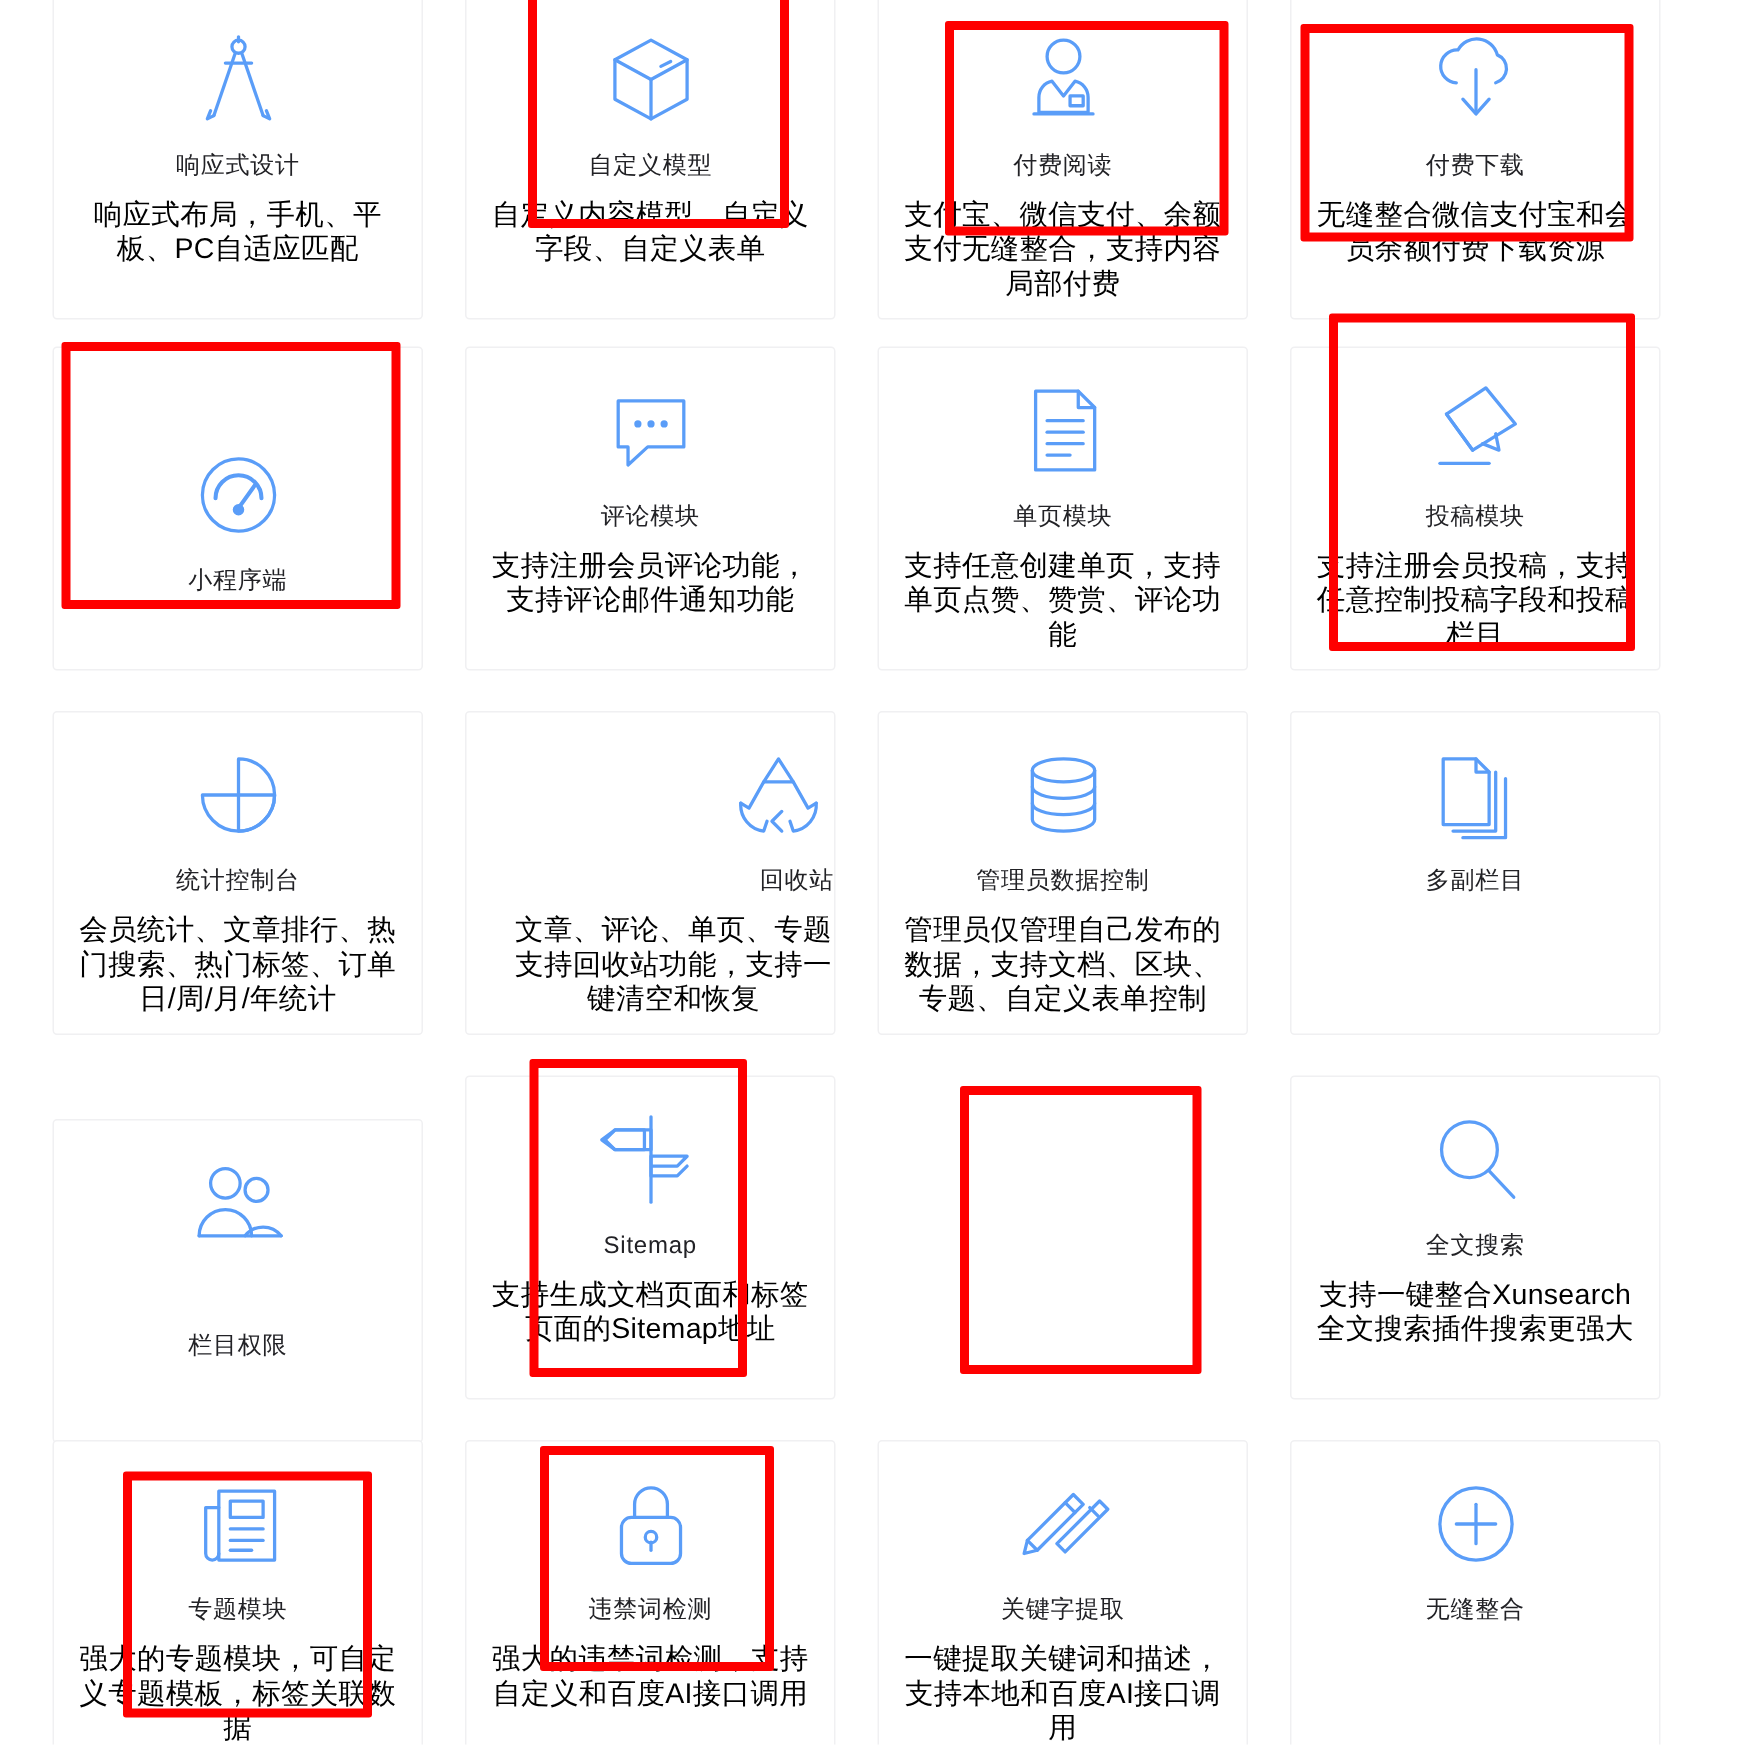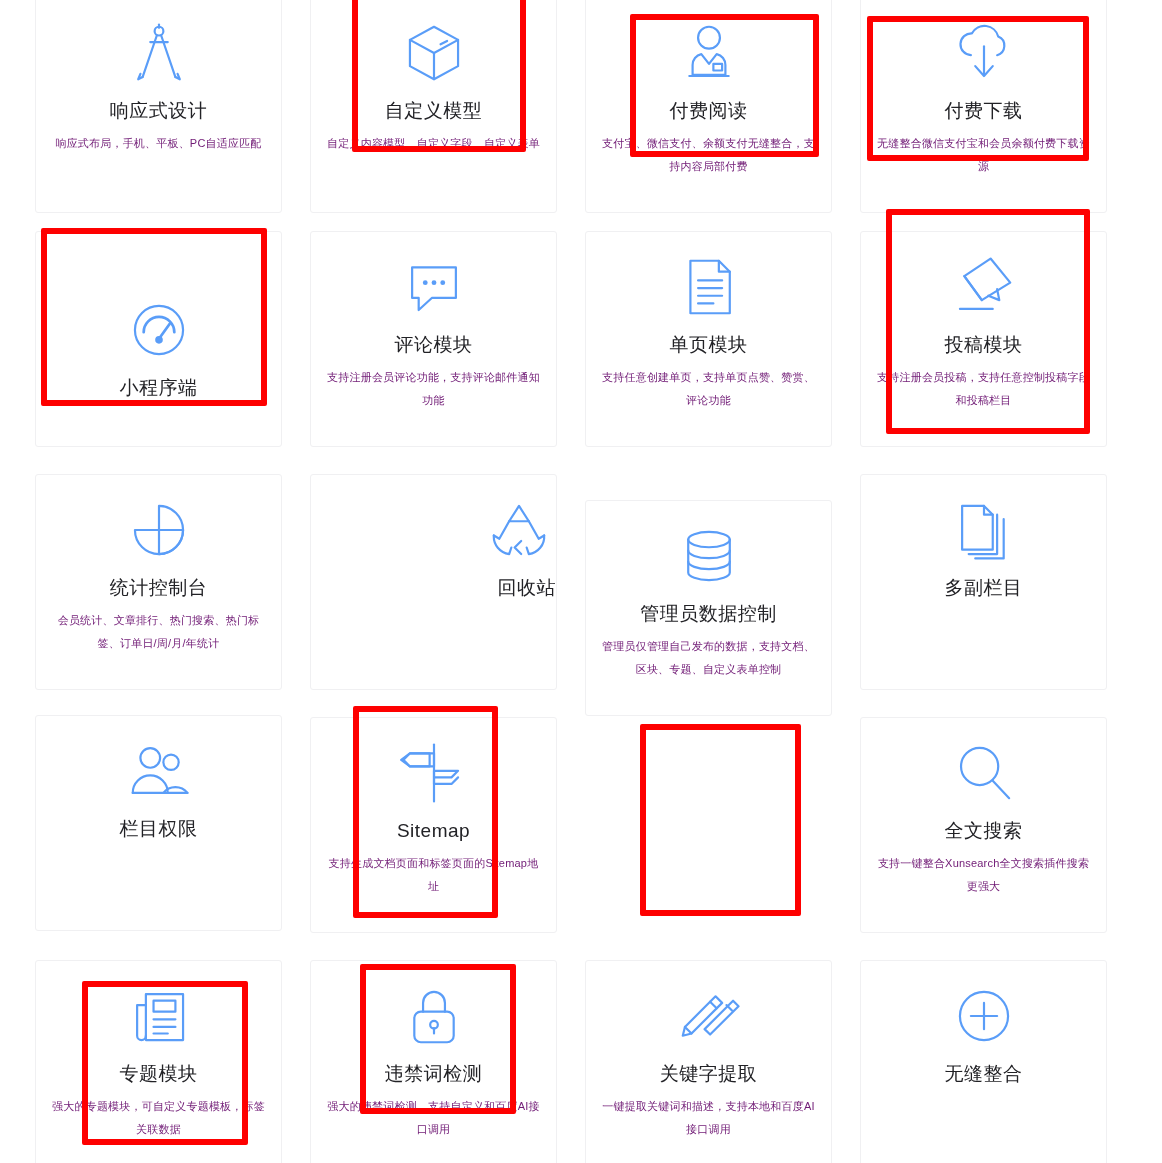--- a/index.html
+++ b/index.html
@@ -31,30 +31,30 @@
   .card-icon {
     width: 74px;
     height: 74px;
     display: flex;
     align-items: center;
     justify-content: center;
     margin-bottom: 6px;
   }
   .card-icon svg { display: block; }
   .card-title {
-    font-size: 19px;
+    font-size: 16px;
     color: #222226;
     line-height: 30px;
     letter-spacing: 0.5px;
     text-align: center;
     white-space: nowrap;
   }
   .card-desc {
-    font-size: 11px;
-    color: #701a75;
+    font-size: 19px;
+    color: #000000;
     line-height: 23px;
     text-align: center;
     width: 214px;
     margin-top: 6px;
     letter-spacing: 0.2px;
   }
   .anno-box {
     position: absolute;
     border: 6px solid #fe0000;
     border-radius: 2px;
@@ -180,22 +180,23 @@
         <svg width="70" height="70" viewBox="0 0 64 64" fill="none" stroke="#5a9df8" stroke-width="2" stroke-linecap="round" stroke-linejoin="round">
           <path d="M32 10 l9 14 h-18 Z"></path>
           <path d="M23 24 L14 40 l-5 -3"></path>
           <path d="M9 37 a16 16 0 0 0 14 17 l2 -6"></path>
           <path d="M41 24 l9 16 l5 -3"></path>
           <path d="M55 37 a16 16 0 0 1 -14 17 l-2 -6"></path>
           <path d="M28 48 l-6 6 l6 6" transform="translate(6,-6)"></path>
         </svg>
       </div>
       <div class="card-title">回收站</div>
-    </div>
-    <div class="feature-card" style="left: 585px; top: 500px;">
+      <div class="card-desc">文章、评论、单页、专题支持回收站功能，支持一键清空和恢复</div>
+    </div>
+    <div class="feature-card" style="left: 585px; top: 474px;">
       <div class="card-icon">
         <svg width="70" height="70" viewBox="0 0 64 64" fill="none" stroke="#5a9df8" stroke-width="2" stroke-linecap="round" stroke-linejoin="round">
           <ellipse cx="32" cy="17" rx="19" ry="7"></ellipse>
           <path d="M13 17 v30 a19 7 0 0 0 38 0 v-30"></path>
           <path d="M13 27 a19 7 0 0 0 38 0"></path>
           <path d="M13 37 a19 7 0 0 0 38 0"></path>
         </svg>
       </div>
       <div class="card-title">管理员数据控制</div>
       <div class="card-desc">管理员仅管理自己发布的数据，支持文档、区块、专题、自定义表单控制</div>
@@ -204,21 +205,21 @@
       <div class="card-icon">
         <svg width="70" height="70" viewBox="0 0 64 64" fill="none" stroke="#5a9df8" stroke-width="2" stroke-linecap="round" stroke-linejoin="round">
           <path d="M12 10 h20 l8 8 v32 h-28 Z"></path>
           <path d="M32 10 v8 h8"></path>
           <path d="M18 54 h26 v-36"></path>
           <path d="M24 58 h26 v-36"></path>
         </svg>
       </div>
       <div class="card-title">多副栏目</div>
     </div>
-    <div class="feature-card" style="left: 35px; top: 715px;">
+    <div class="feature-card" style="left: 35px; top: 746px; gap: 38px;">
       <div class="card-icon">
         <svg width="70" height="70" viewBox="0 0 64 64" fill="none" stroke="#5a9df8" stroke-width="2" stroke-linecap="round" stroke-linejoin="round">
           <circle cx="24" cy="20" r="9"></circle>
           <path d="M8 52 a16 16 0 0 1 32 0"></path>
           <circle cx="43" cy="24" r="7"></circle>
           <path d="M36 52 a14 14 0 0 1 22 0"></path>
           <line x1="8" y1="52" x2="58" y2="52"></line>
         </svg>
       </div>
       <div class="card-title">栏目权限</div>

